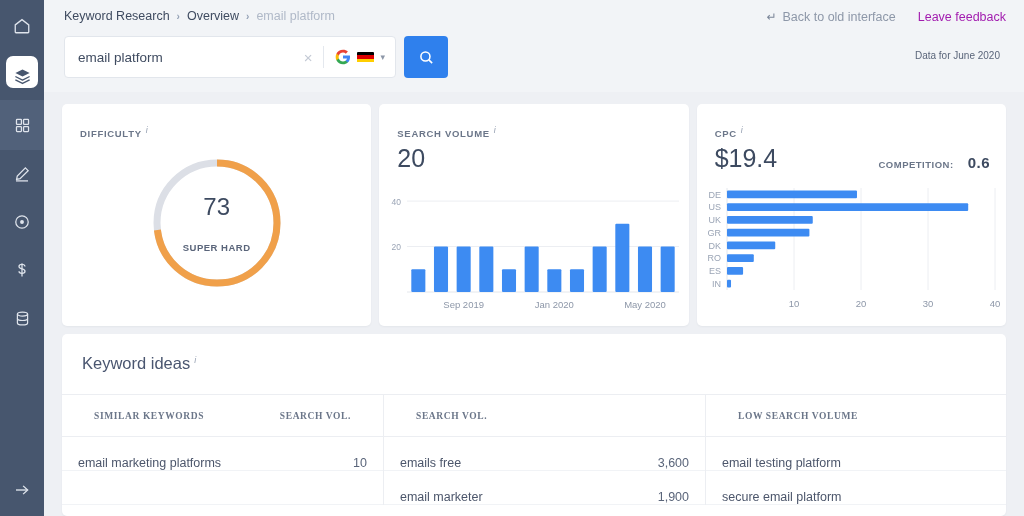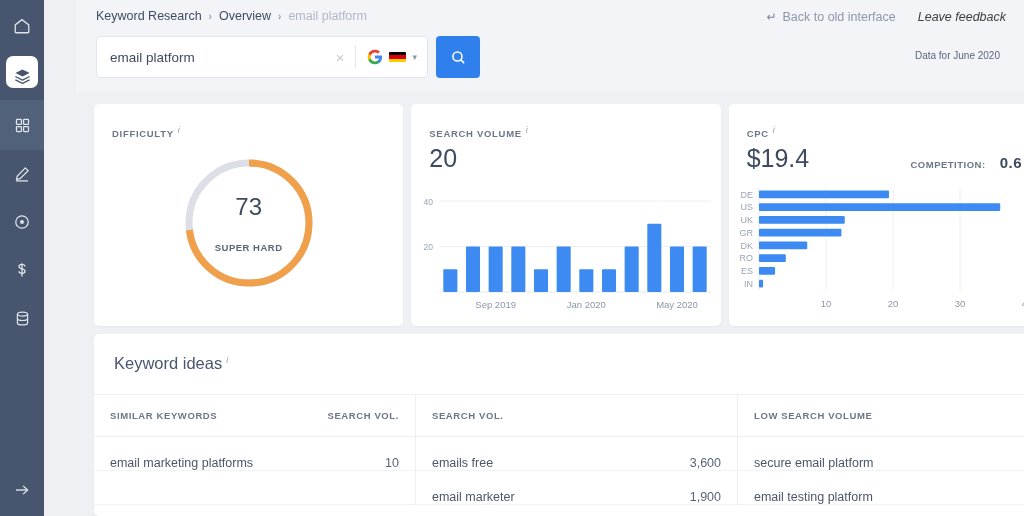--- a/index.html
+++ b/index.html
@@ -2,21 +2,21 @@
 <html><head>
 <meta charset="utf-8">
 <style>
   * { box-sizing: border-box; margin: 0; padding: 0; }
   html, body {
     width: 1024px; height: 516px;
     font-family: "Liberation Sans", sans-serif;
     background: #eef0f4;
     overflow: hidden;
   }
-  .app { position: relative; width: 1024px; height: 516px; display: flex; gap: 32px; }
+  .app { position: relative; width: 1024px; height: 516px; display: flex; }
 
   
   .sidebar {
     width: 44px; height: 516px;
     background: #47566e;
     flex: 0 0 44px;
     position: relative;
   }
   .side-item {
     width: 44px; height: 48px;
@@ -62,21 +62,21 @@
   .bc-current { color: #b0b9c8; }
   .bc-link { color: #3f4b60; }
 
   .topright {
     position: absolute; right: 18px; top: 10px;
     display: flex; align-items: center; gap: 22px;
     font-size: 12.5px;
   }
   .back-old { color: #8d97a8; display: flex; align-items: center; gap: 6px; }
   .back-old .ret { font-size: 12px; color: #7b8699; }
-  .feedback { color: #404040; font-style: italic; }
+  .feedback { color: #a21caf; }
 
   .searchrow {
     position: absolute; left: 20px; top: 36px;
     display: flex; align-items: center; gap: 8px;
   }
   .searchbox {
     width: 332px; height: 42px;
     background: #fff;
     border: 1px solid #e2e6ec;
     border-radius: 4px;
@@ -185,24 +185,25 @@
     position: absolute; left: 0; top: 60px; right: 0;
     display: flex;
     border-top: 1px solid #eceef2;
   }
   .icol { position: relative; }
   .icol.c1 { width: 322px; border-right: 1px solid #eceef2; }
   .icol.c2 { width: 322px; border-right: 1px solid #eceef2; }
   .icol.c3 { flex: 1 1 auto; }
   .ihead {
     height: 42px; display: flex; align-items: center;
-    padding: 0 16px;
+    padding: 0 32px;
     font-size: 9.5px; letter-spacing: .6px;
     color: #6b7689; font-weight: bold;
     border-bottom: 1px solid #eceef2;
+    font-family: Liberation Serif, serif;
   }
   .ihead .kw { flex: 1 1 auto; }
   .irow {
     height: 34px; display: flex; align-items: flex-end;
     padding: 0 16px; font-size: 12.5px; color: #4c566b;
     border-bottom: 1px solid #f1f3f6;
   }
   .irow .kw { flex: 1 1 auto; }
   .irow .vol { color: #5a657a; }
   .irow.empty { color: transparent; }
@@ -442,25 +443,25 @@
               <span class="kw">email marketer</span>
               <span class="vol">1,900</span>
             </div>
           </div>
           <div class="icol c3">
             <div class="ihead">
               <span class="kw">LOW SEARCH VOLUME</span>
               <span></span>
             </div>
             <div class="irow">
+              <span class="kw">email testing platform</span>
+              <span class="vol"></span>
+            </div>
+            <div class="irow">
               <span class="kw">secure email platform</span>
               <span class="vol"></span>
             </div>
-            <div class="irow">
-              <span class="kw">email testing platform</span>
-              <span class="vol"></span>
-            </div>
           </div>
         </div>
     </div>
 
   </div>
 </div>
 
 </body></html>

